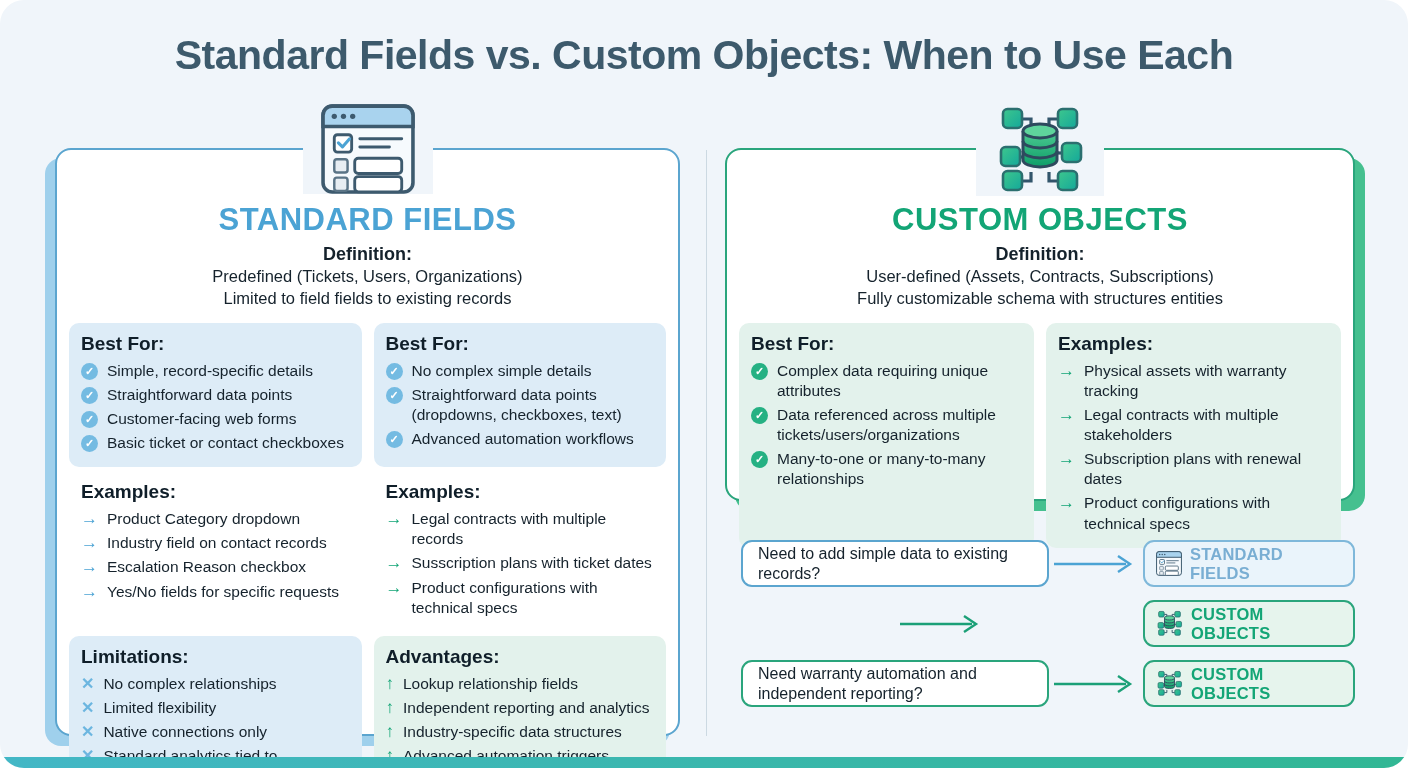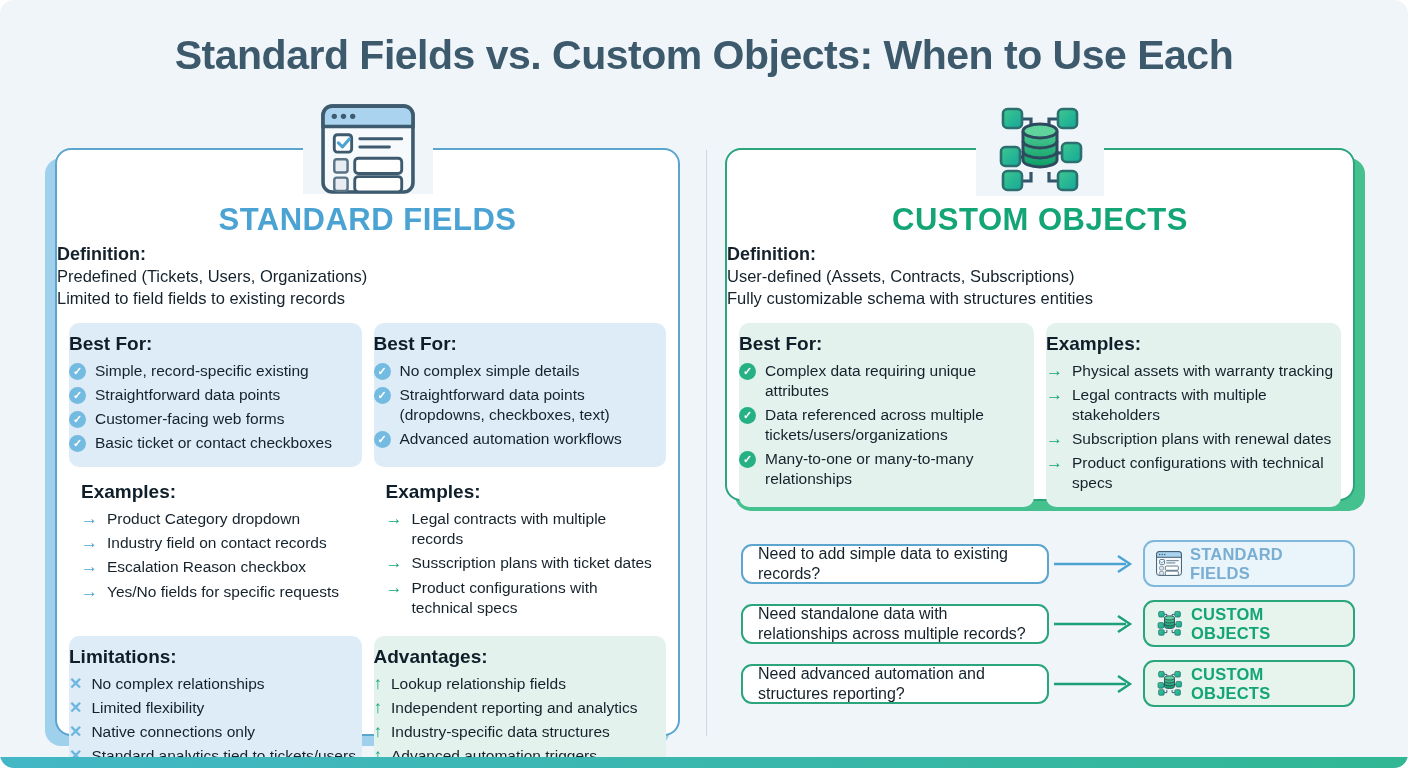--- a/index.html
+++ b/index.html
@@ -12,45 +12,45 @@
     --card-border-blue:#5ba5cf;
     --card-border-green:#2aa57c;
     --shadow-blue:#9fd0ec;
     --shadow-green:#45c08f;
     --badge-blue-text:#79aed3;
     --text-dark:#15222c;
   }
   *{margin:0;padding:0;box-sizing:border-box;}
   html,body{background:#ffffff;}
   body{font-family:"Liberation Sans",sans-serif;width:1408px;height:768px;overflow:hidden;}
-  .page{position:relative;width:1408px;height:768px;background:var(--page-bg);border-radius:14px;overflow:hidden;}
+  .page{position:relative;width:1408px;height:768px;background:var(--page-bg);border-radius:24px;overflow:hidden;}
 
   .main-title{position:absolute;top:32px;left:0;width:100%;text-align:center;
     font-size:41px;font-weight:700;color:var(--title-dark);letter-spacing:-0.5px;}
 
   .card{position:absolute;background:#ffffff;border-radius:16px;}
   .card.left{left:55px;top:148px;width:625px;height:588px;
     border:2px solid var(--card-border-blue);box-shadow:-10px 10px 0 var(--shadow-blue);}
   .card.right{left:725px;top:148px;width:630px;height:353px;
     border:2px solid var(--card-border-green);box-shadow:10px 10px 0 var(--shadow-green);}
 
   .card-icon{position:absolute;top:-46px;left:50%;transform:translateX(-50%);
     background:var(--page-bg);padding:0 18px;line-height:0;}
 
   .card-title{margin-top:52px;text-align:center;font-size:31px;font-weight:700;letter-spacing:0.5px;}
   .card.left .card-title{color:var(--blue-accent);}
   .card.right .card-title{color:var(--green-accent);}
 
-  .definition{margin-top:6px;text-align:left;color:var(--text-dark);}
+  .definition{margin-top:6px;text-align:center;color:var(--text-dark);}
   .definition .def-label{font-size:18px;font-weight:700;}
   .definition .def-line{font-size:16.5px;line-height:1.35;}
 
   .grid{margin:13px 12px 0;display:grid;grid-template-columns:1fr 1fr;gap:12px;}
 
-  .box{border-radius:10px;padding:10px 0;}
+  .box{border-radius:10px;padding:10px 12px;}
   .bg-blue{background:var(--box-blue-bg);}
   .bg-green{background:var(--box-green-bg);}
   .plain{padding:2px 12px;}
 
   .sec-heading{font-size:19px;font-weight:700;color:#0f1e29;margin-bottom:6px;}
 
   .item{display:flex;gap:9px;margin-bottom:4px;color:var(--text-dark);
     font-size:15.5px;line-height:1.3;}
   .item-text{flex:1;}
 
@@ -62,21 +62,21 @@
   .arrow-b{color:var(--blue-accent);font-weight:700;font-size:17px;line-height:1.15;}
   .arrow-g{color:var(--green-accent);font-weight:700;font-size:17px;line-height:1.15;}
   .cross{color:#6cb6e0;font-weight:700;font-size:16px;line-height:1.2;}
   .up{color:var(--green-accent);font-weight:700;font-size:17px;line-height:1.15;}
 
   .divider{position:absolute;left:706px;top:150px;width:1px;height:586px;background:#ccd9e2;}
 
   .decision{position:absolute;left:741px;top:527px;width:614px;}
   .decision-heading{font-size:21px;font-weight:700;color:#0f1e29;}
   .d-row{display:flex;align-items:center;margin-top:13px;}
-  .q-box{width:308px;height:40px;background:#fff;border-radius:11px;display:flex;
+  .q-box{width:308px;height:47px;background:#fff;border-radius:11px;display:flex;
     align-items:center;padding:4px 15px;font-size:16px;line-height:1.22;color:var(--text-dark);}
   .q-box.blue{border:2px solid var(--card-border-blue);}
   .q-box.green{border:2px solid var(--card-border-green);}
   .d-arrow{flex:1;display:flex;align-items:center;justify-content:center;}
   .badge{width:212px;height:47px;border-radius:11px;display:flex;align-items:center;
     gap:8px;padding:0 11px;font-weight:700;font-size:16.5px;letter-spacing:0.2px;}
   .badge.blue{background:#eaf4fb;border:2px solid #7fb8da;color:var(--badge-blue-text);}
   .badge.green{background:#e6f4ed;border:2px solid var(--card-border-green);color:var(--green-accent);}
 
   .bottom-bar{position:absolute;left:0;right:0;bottom:0;height:11px;
@@ -161,21 +161,21 @@
       <div class="def-line">Predefined (Tickets, Users, Organizations)</div>
       <div class="def-line">Limited to field fields to existing records</div>
     </div>
 
     <div class="grid">
 
       <div class="box bg-blue">
         <div class="sec-heading">Best For:</div>
         <div class="item">
             <span class="bullet check blue">✓</span>
-            <span class="item-text">Simple, record-specific existing</span>
+            <span class="item-text">Simple, record-specific details</span>
           </div>
         <div class="item">
             <span class="bullet check blue">✓</span>
             <span class="item-text">Straightforward data points</span>
           </div>
         <div class="item">
             <span class="bullet check blue">✓</span>
             <span class="item-text">Customer-facing web forms</span>
           </div>
         <div class="item">
@@ -346,41 +346,38 @@
         <span style="line-height:0;">
           <svg width="26" height="25">
               <use href="#icon-form"></use>
             </svg>
         </span>
         <span>STANDARD FIELDS</span>
       </div>
     </div>
 
     <div class="d-row">
-      <div class="q-box green">
-        <span>Need standalone data with relationships across multiple records?</span>
-      </div>
       <div class="d-arrow">
         <svg width="88" height="24">
             <use href="#arrow-right-green"></use>
           </svg>
       </div>
       <div class="badge green">
         <span style="line-height:0;">
           <svg width="27" height="27">
               <use href="#icon-db"></use>
             </svg>
         </span>
         <span>CUSTOM OBJECTS</span>
       </div>
     </div>
 
     <div class="d-row">
       <div class="q-box green">
-        <span>Need advanced automation and structures reporting?</span>
+        <span>Need warranty automation and independent reporting?</span>
       </div>
       <div class="d-arrow">
         <svg width="88" height="24">
             <use href="#arrow-right-green"></use>
           </svg>
       </div>
       <div class="badge green">
         <span style="line-height:0;">
           <svg width="27" height="27">
               <use href="#icon-db"></use>

